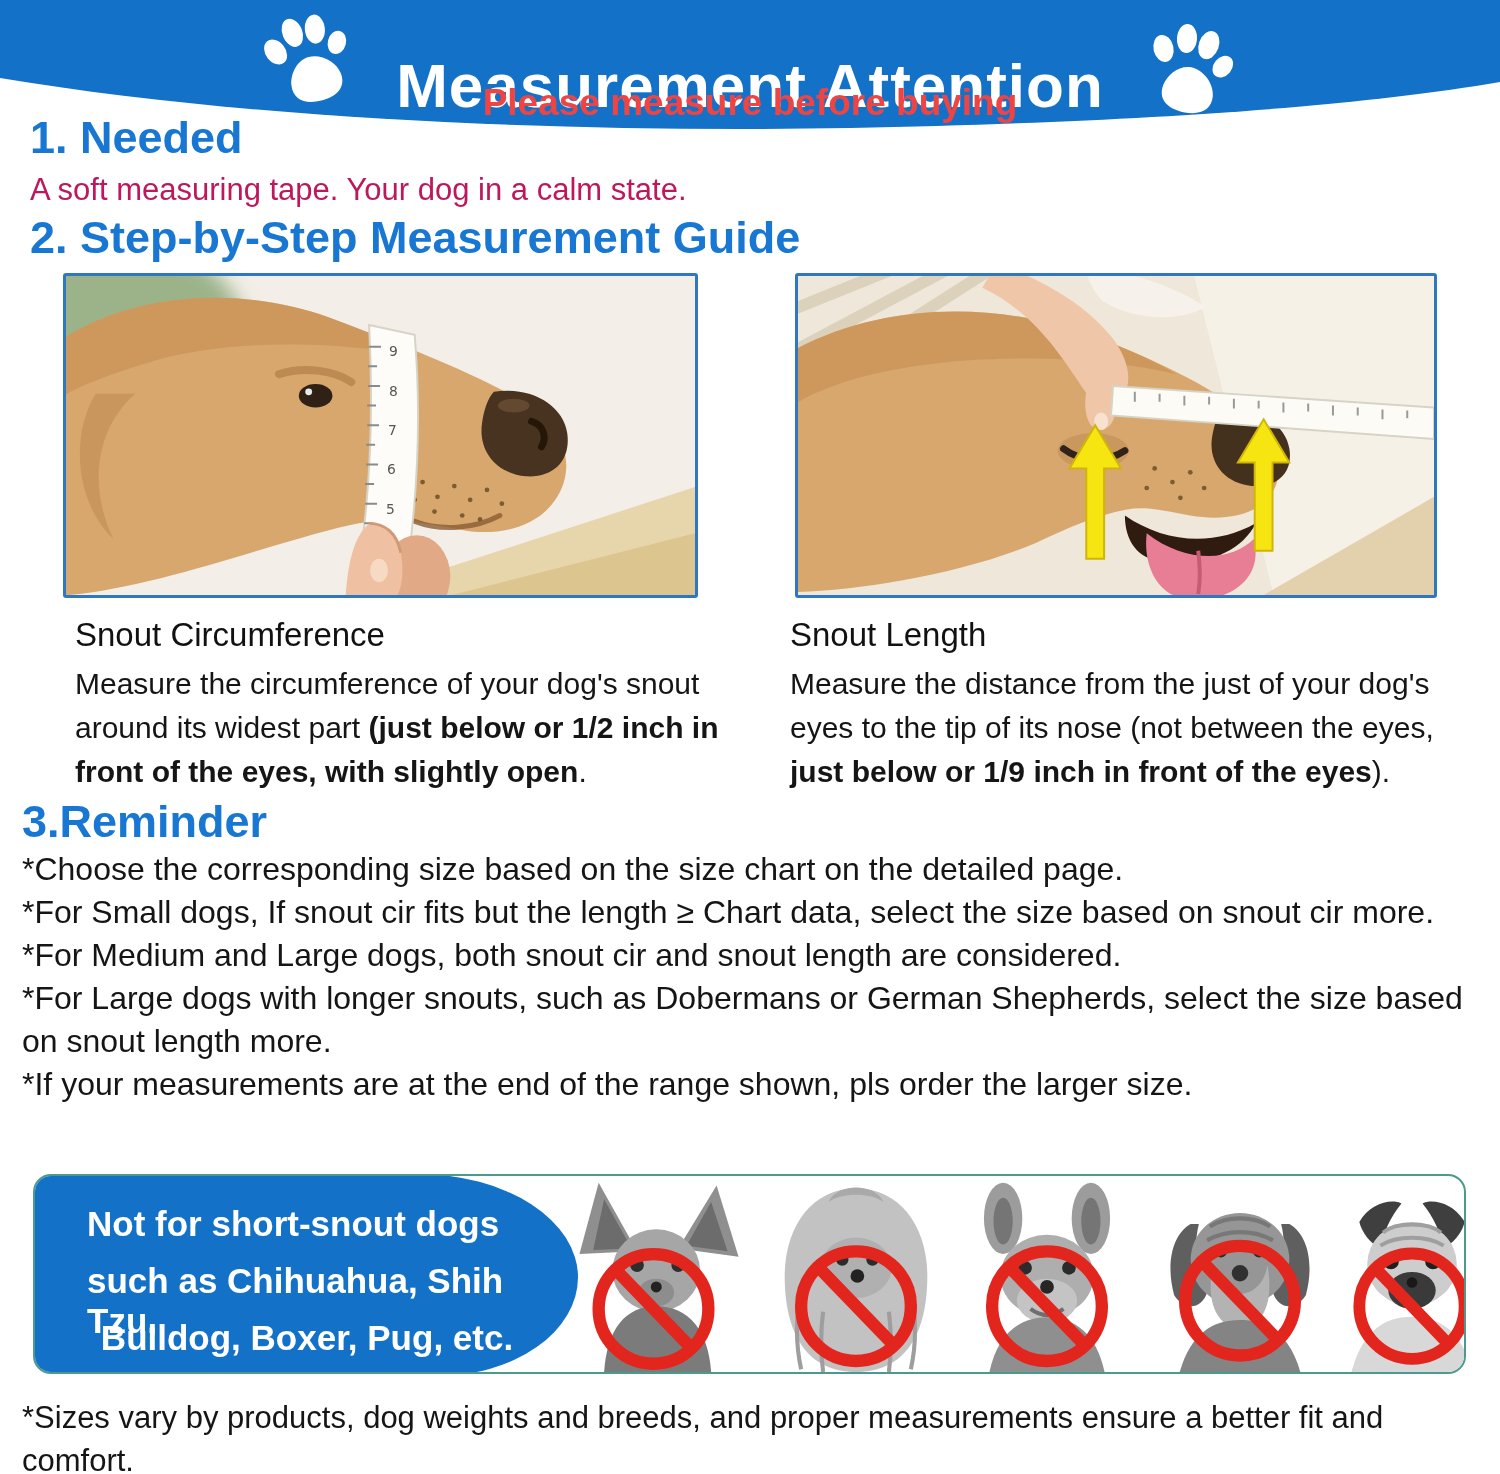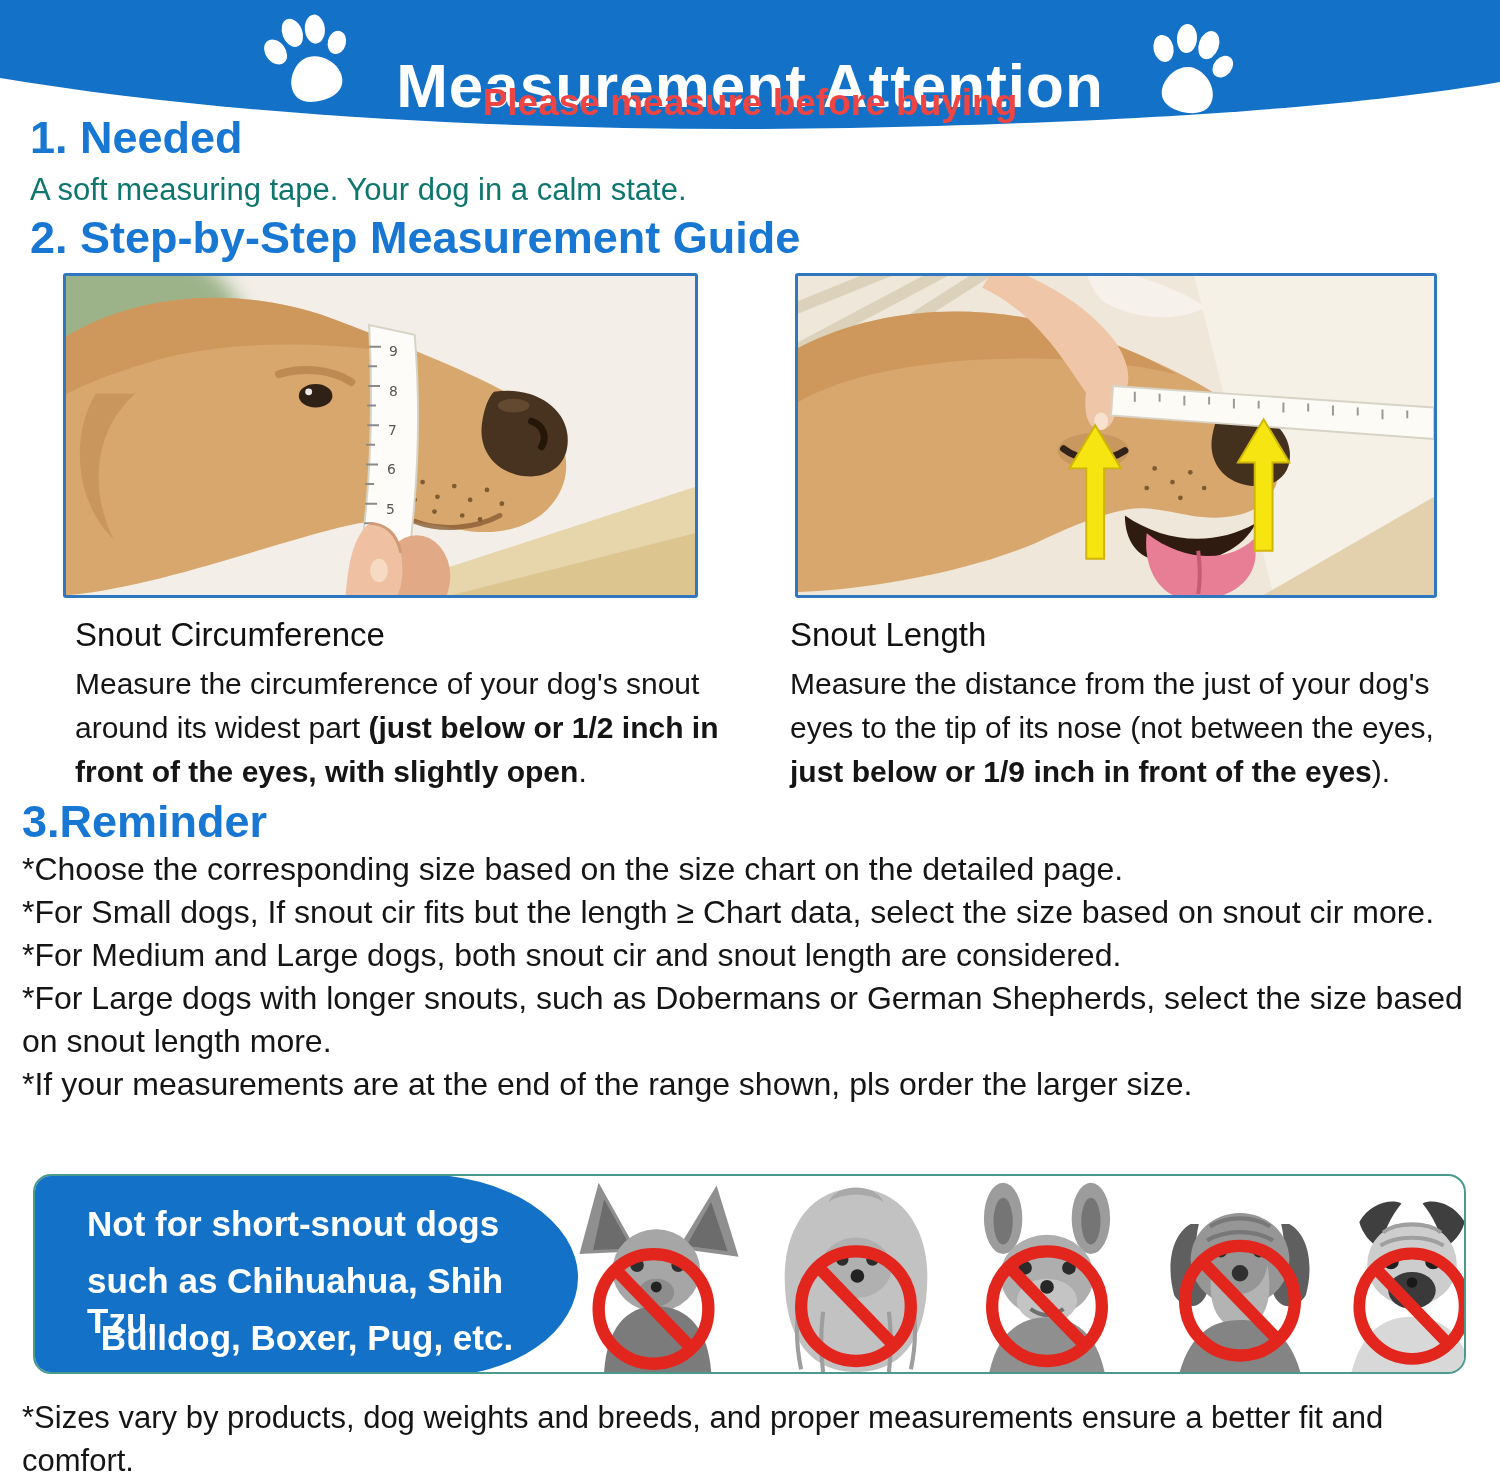--- a/index.html
+++ b/index.html
@@ -23,21 +23,21 @@
   }
   .page-subtitle{
     position:absolute;left:0;top:82px;width:1500px;text-align:center;
     font-size:37px;font-weight:bold;color:#ef4444;
   }
   .paw{position:absolute;width:100px;height:100px;fill:#fff;}
   .paw-left{left:258px;top:8px;transform:rotate(-14deg);}
   .paw-right{left:1140px;top:18px;transform:rotate(12deg);}
   
   .sec-heading{position:absolute;font-weight:bold;color:var(--heading-blue);font-size:45px;}
-  .body-text{position:absolute;font-size:31px;color:#0f766e;}
+  .body-text{position:absolute;font-size:31px;color:#be185d;}
   
   .photo{
     position:absolute;top:273px;height:325px;border:3px solid var(--photo-border);
     box-sizing:border-box;border-radius:3px;background:#f3efe8;overflow:hidden;
   }
   .photo svg{display:block;width:100%;height:100%;}
   .photo-left{left:63px;width:635px;}
   .photo-right{left:795px;width:642px;}
   
   .caption{position:absolute;top:616px;}

